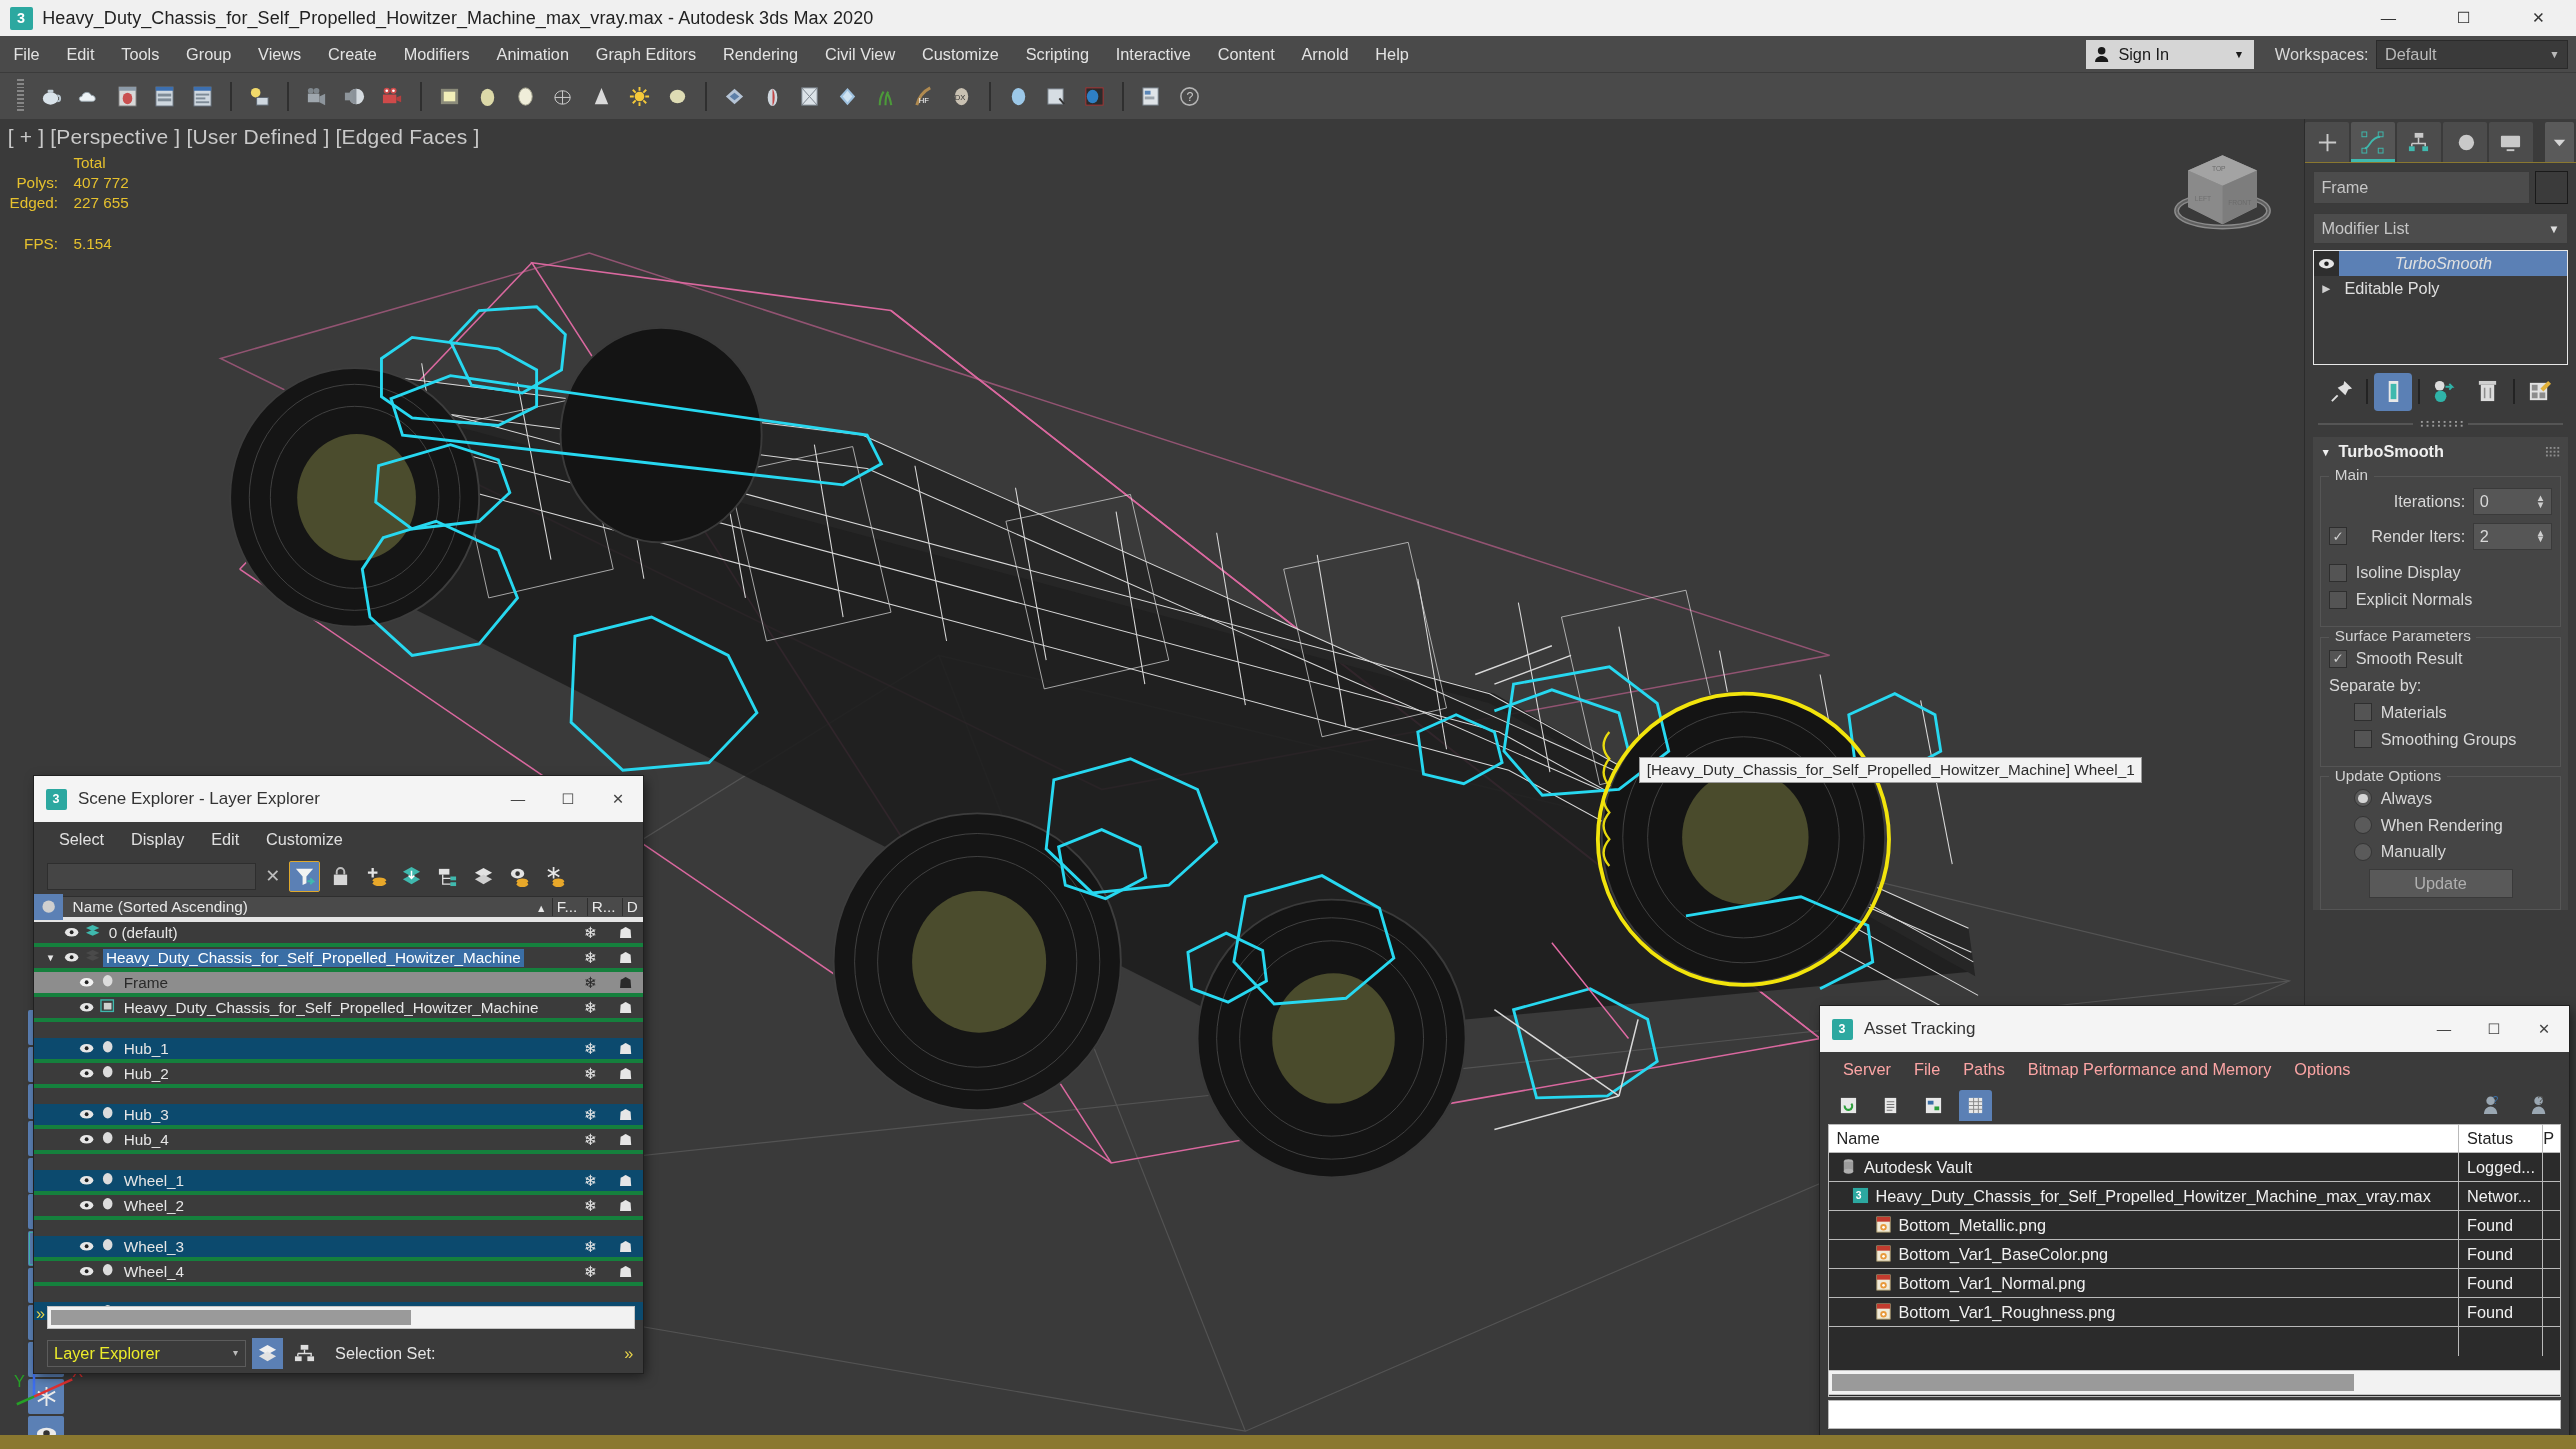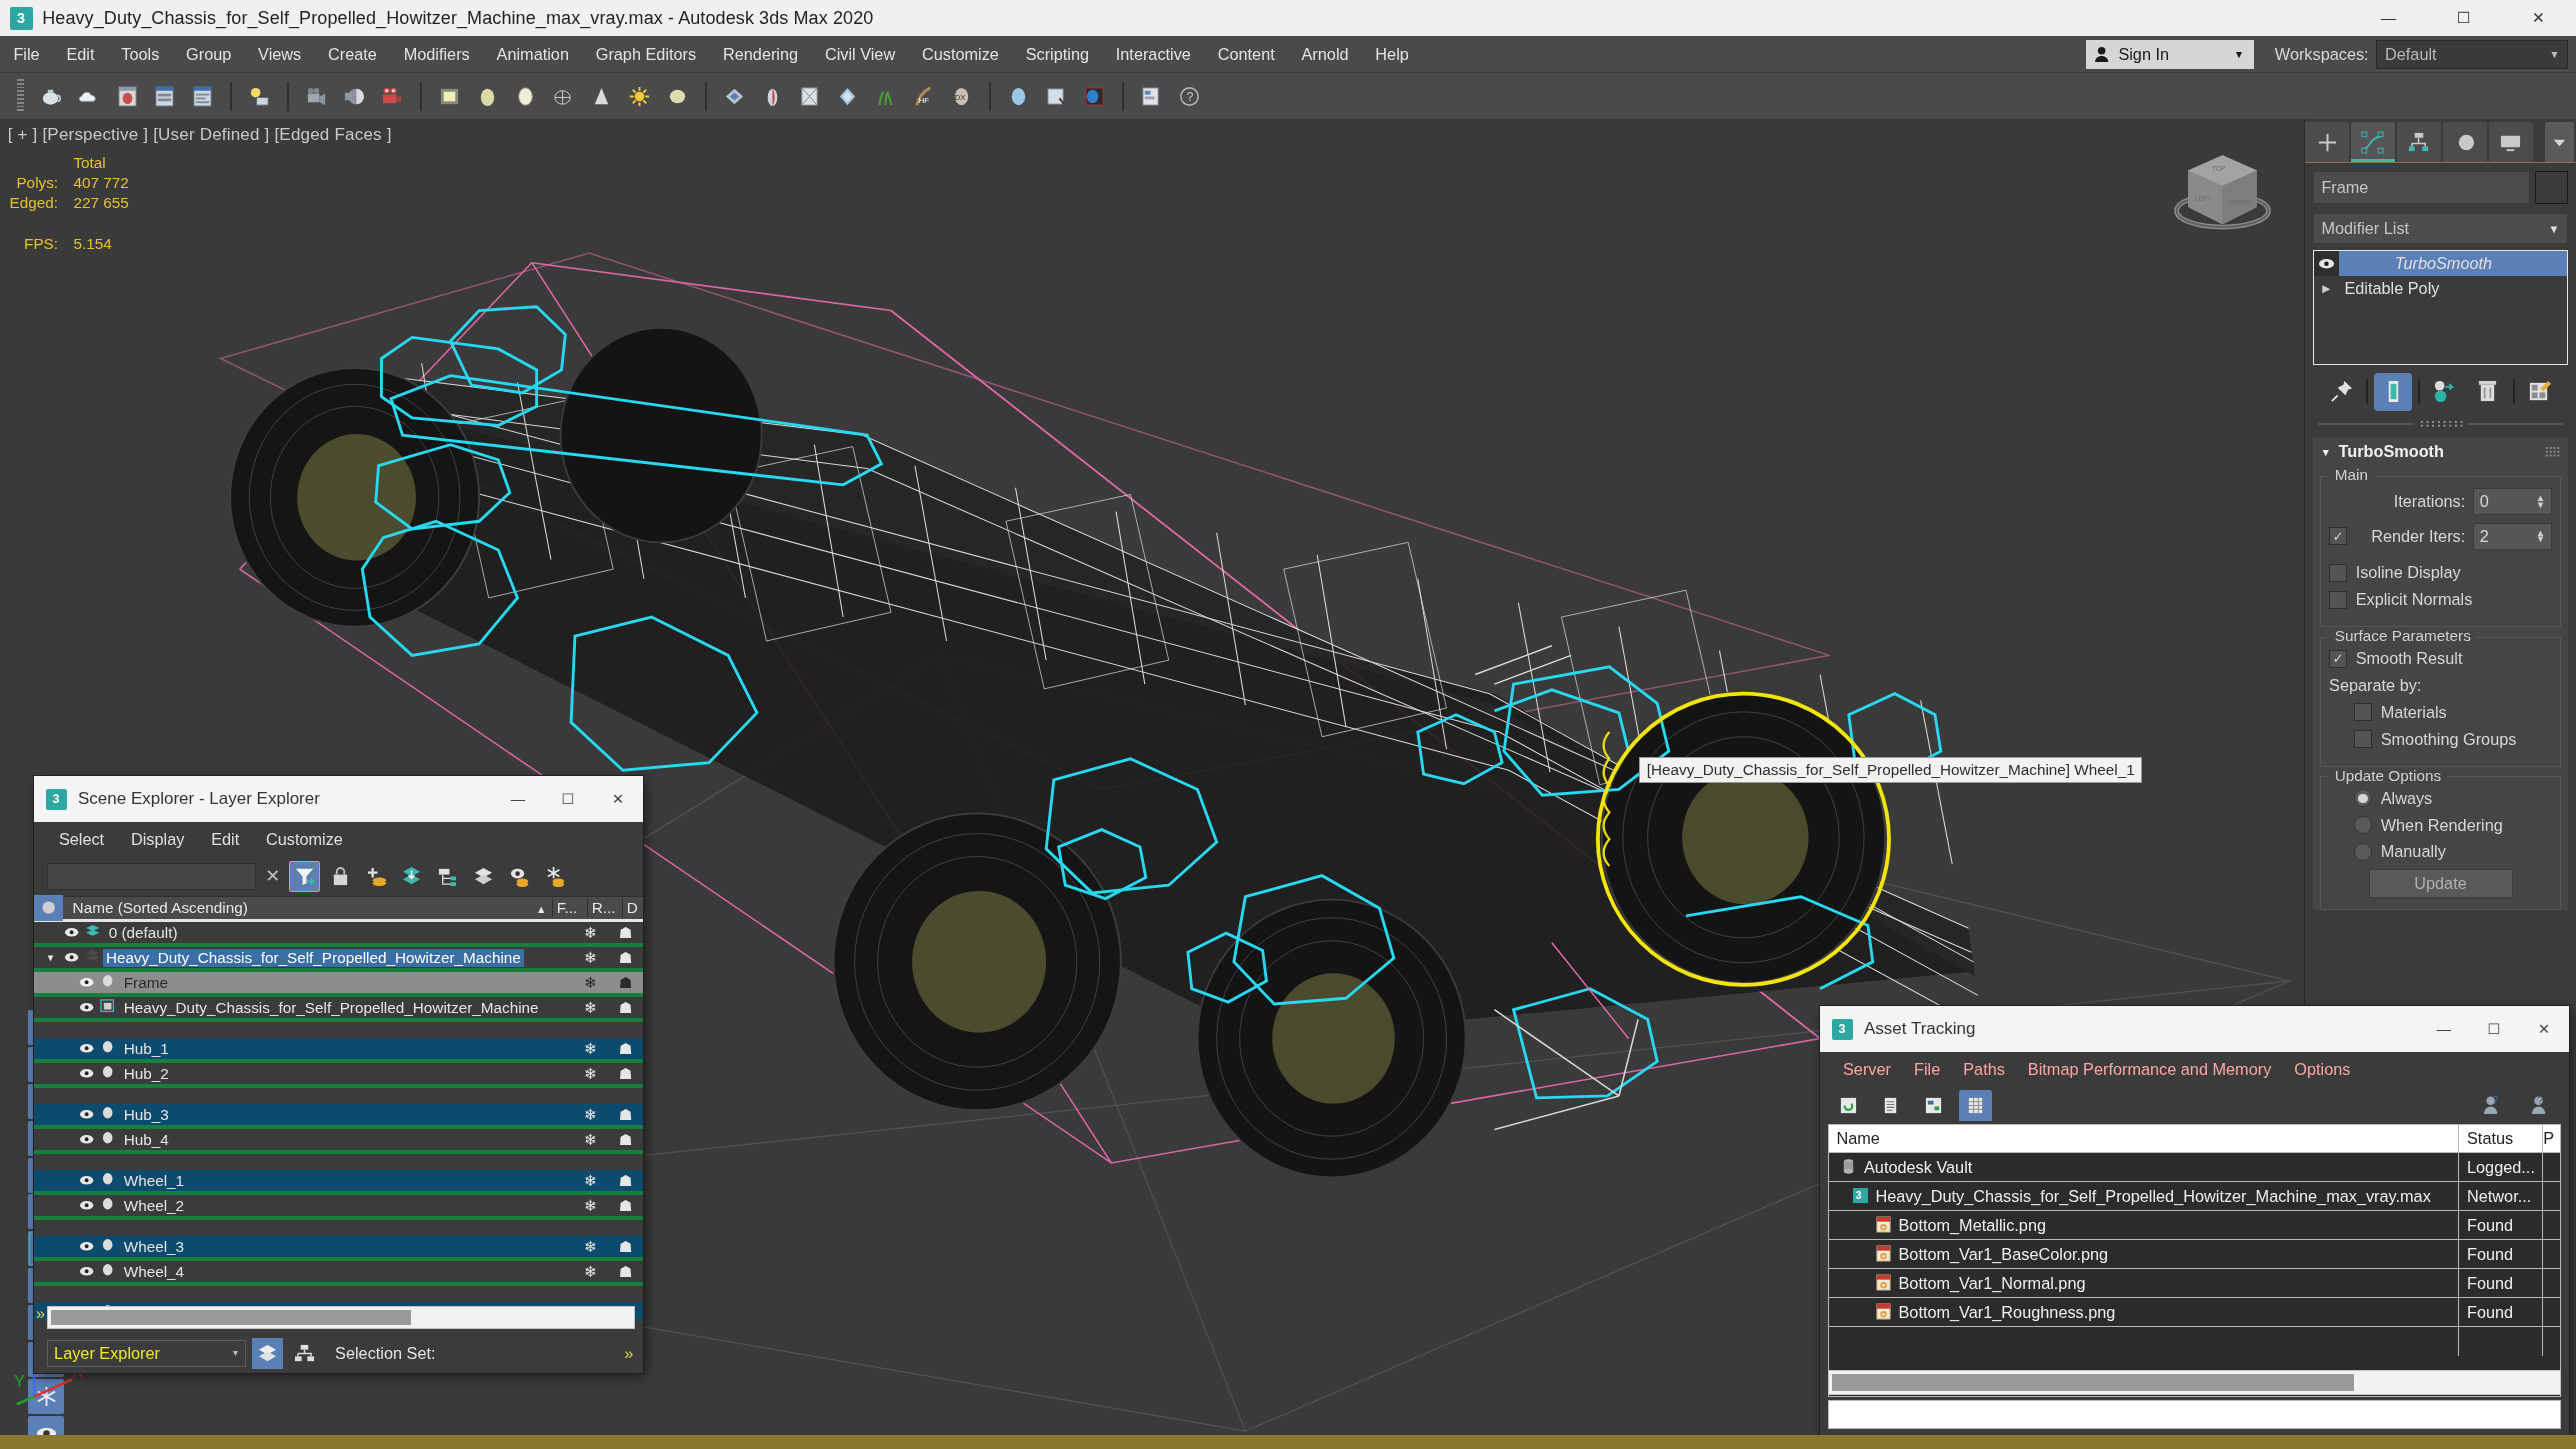--- a/index.html
+++ b/index.html
@@ -66,21 +66,21 @@
   }
   .tsep { width: 1.9px; height: 29px; background: #2f2f2f; margin: 0 7.7px; }
 
   
   .viewport {
     position: absolute; left: 0; top: 119px; width: 2304px; height: 1316px;
     background: #3a3a3a; overflow: hidden;
   }
   .vp-inner { position: absolute; inset: 0; }
   .vp-label {
-    position: absolute; left: 7.7px; top: 5.7px; font-size: 17px; color: #c9c9c9;
+    position: absolute; left: 7.7px; top: 5.7px; font-size: 21px; color: #c9c9c9;
     letter-spacing: 0.2px;
   }
   .vp-stats { position: absolute; left: 9.6px; top: 34px; color: #e6c12e; font-size: 15.3px; }
   .vp-stats table { border-collapse: collapse; }
   .vp-stats td { padding: 1px 0; }
   .vp-stats td.k { text-align: right; padding-right: 15.3px; }
   .vp-stats td.h { padding-left: 0; }
   .vp-stats tr.gap td { height: 21px; }
 
   
@@ -224,21 +224,21 @@
   .se-tools { height: 40px; display: flex; align-items: center; gap: 4.8px; padding-left: 13.4px; }
   .se-search {
     width: 209px; height: 27px; background: #454545; border: 1px solid #2e2e2e;
   }
   .se-x { width: 23px; text-align: center; color: #bdbdbd; font-size: 18px; }
   .se-tb { width: 31px; height: 31px; display: flex; align-items: center; justify-content: center; }
   .se-tb.on { background: #5b80b5; border: 1px solid #e0a92c; border-radius: 1.9px; }
 
   .se-hdr {
     display: flex; height: 26px; background: #4a4a4a; border-top: 1px solid #2e2e2e;
-    border-bottom: 3px solid #e5e5e5; align-items: center; color: #e8e8e8; font-size: 15.3px;
+    border-bottom: 5px solid #e5e5e5; align-items: center; color: #e8e8e8; font-size: 15.3px;
   }
   .se-hdr .sq { width: 29px; height: 26px; background: #5b80b5; display:flex; align-items:center; justify-content:center; }
   .se-hdr .nm { flex: 1; padding-left: 9.6px; position: relative; }
   .se-hdr .nm .sortarrow { position: absolute; right: 5.7px; top: 3.8px; font-size: 10.5px; }
   .se-hdr .c { width: 35px; border-left: 1px solid #2e2e2e; padding-left: 3.8px; }
 
   .se-list { position: relative; height: 398px; overflow: hidden; }
   .se-row {
     display: flex; align-items: center; height: 25px; font-size: 15.3px; color: #e6e6e6;
     border-bottom: 4px solid #15803d;

